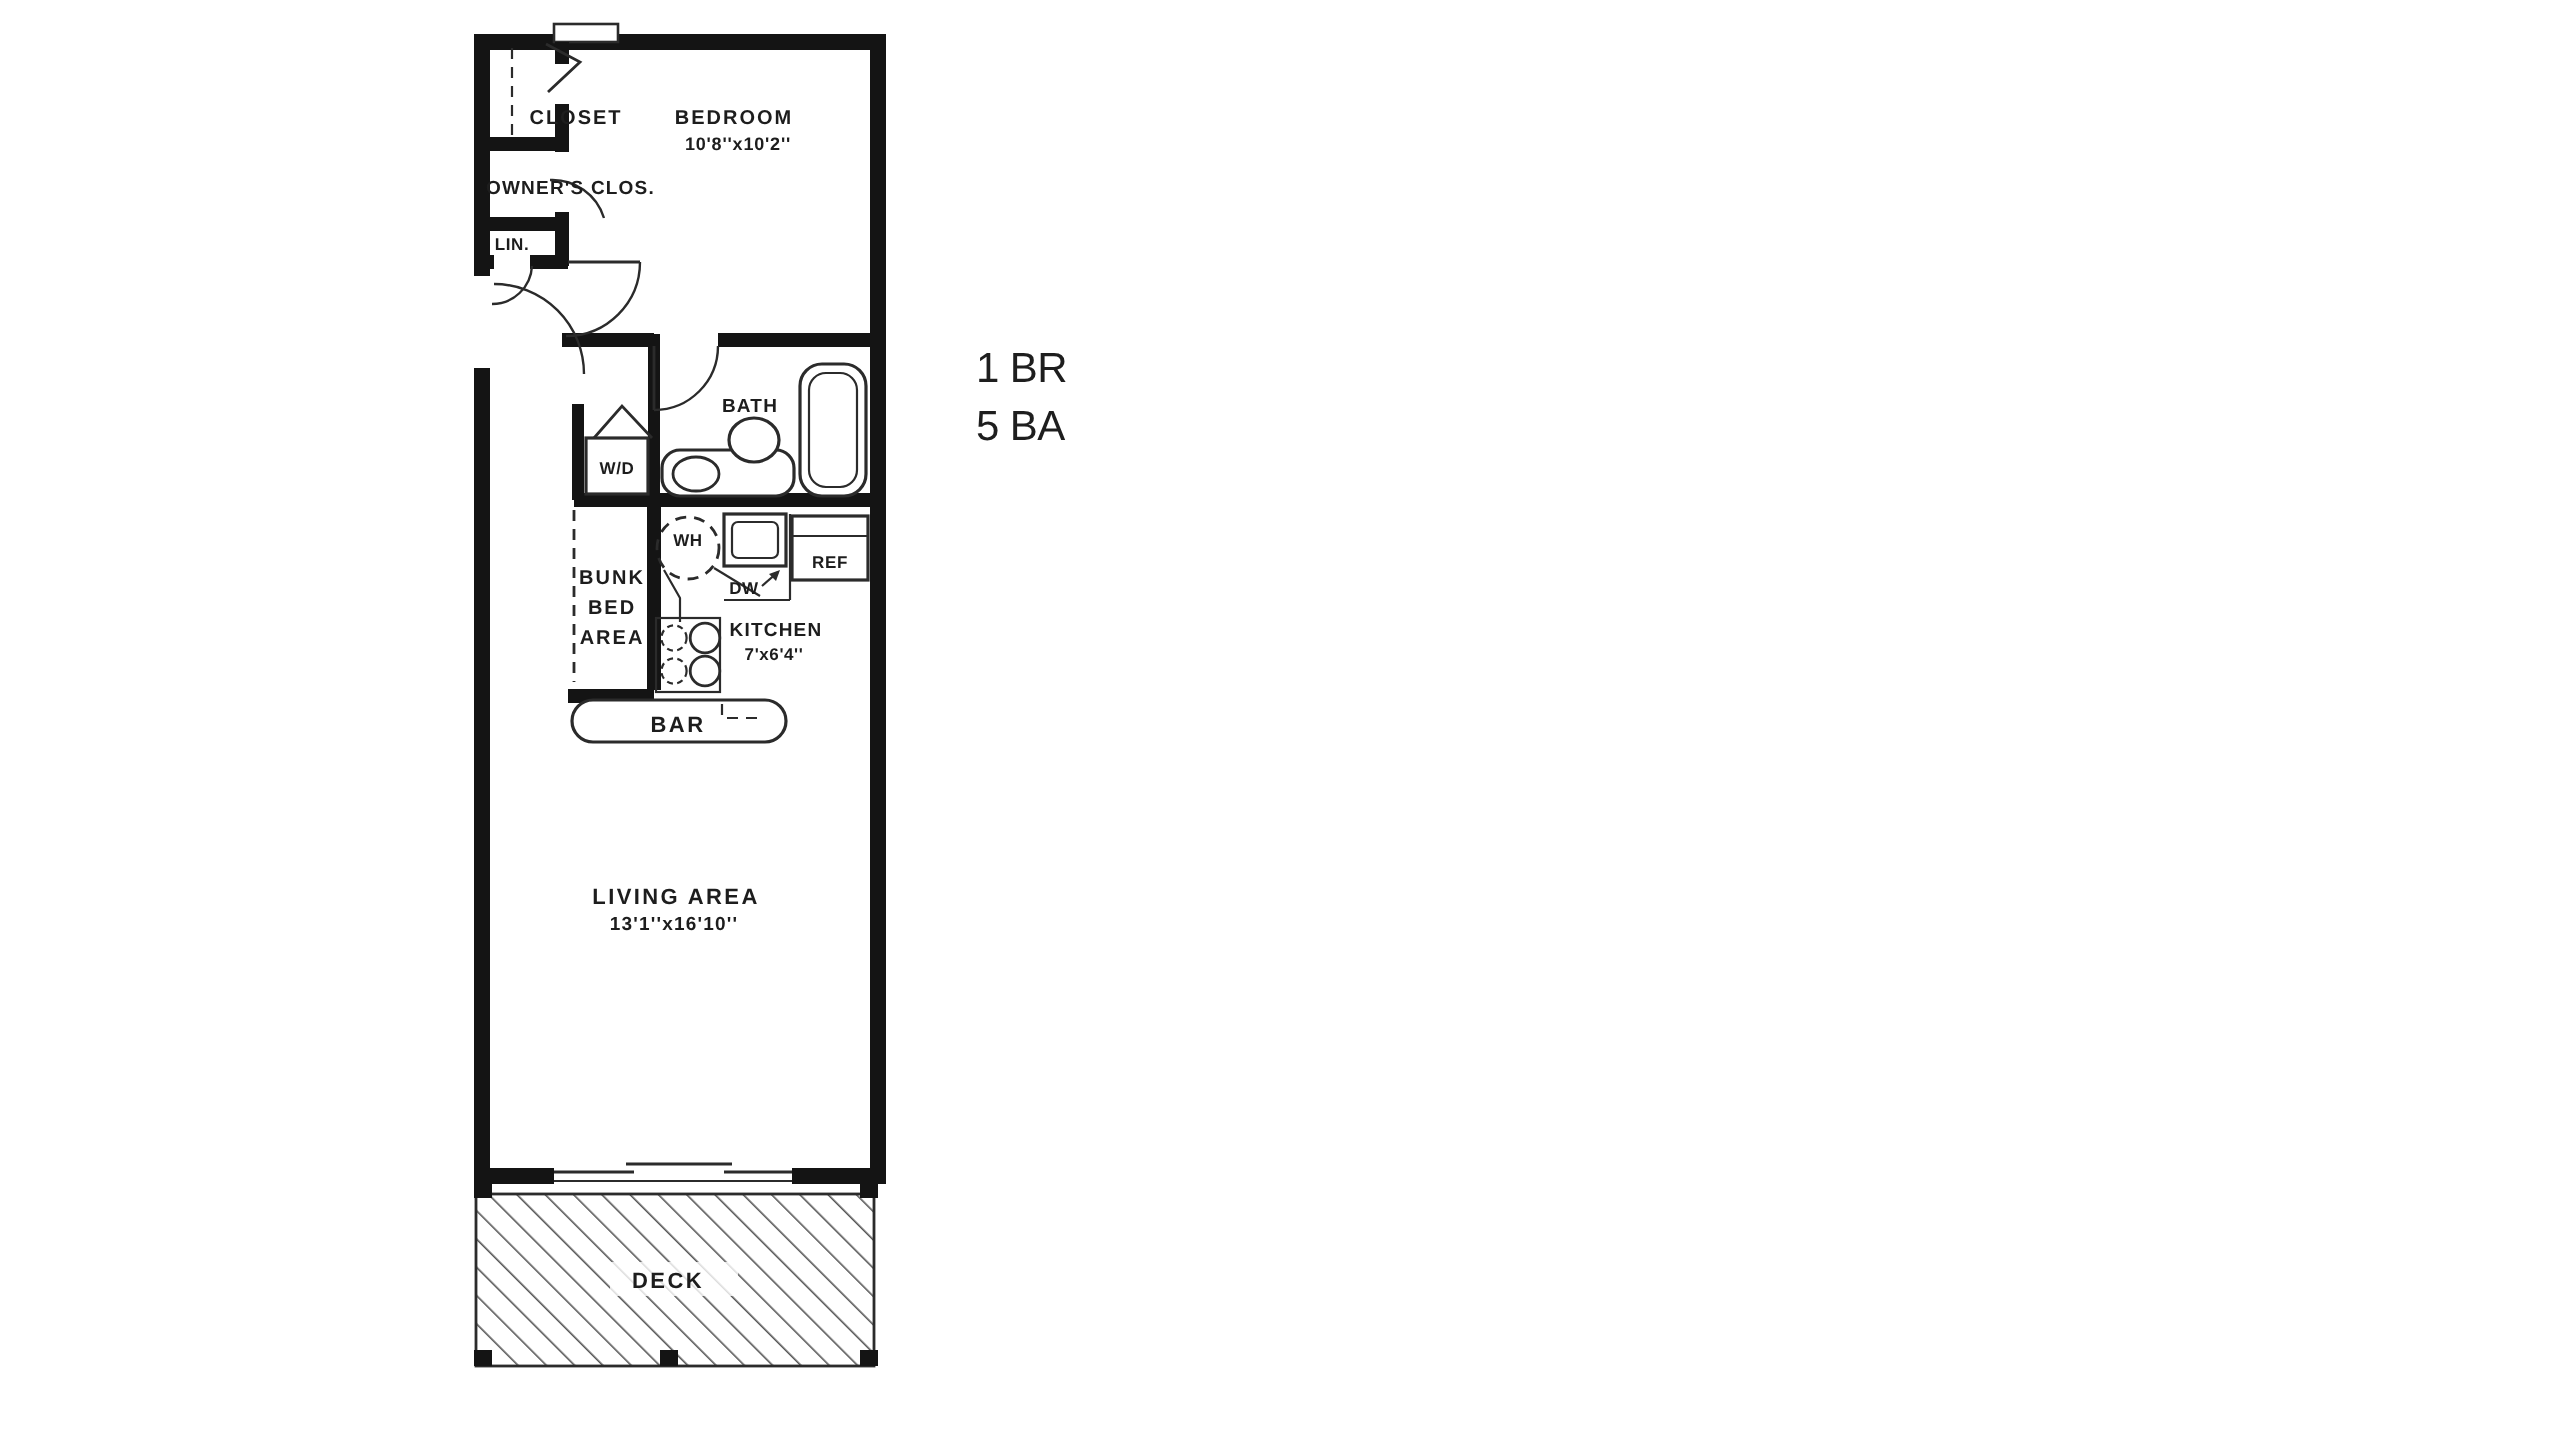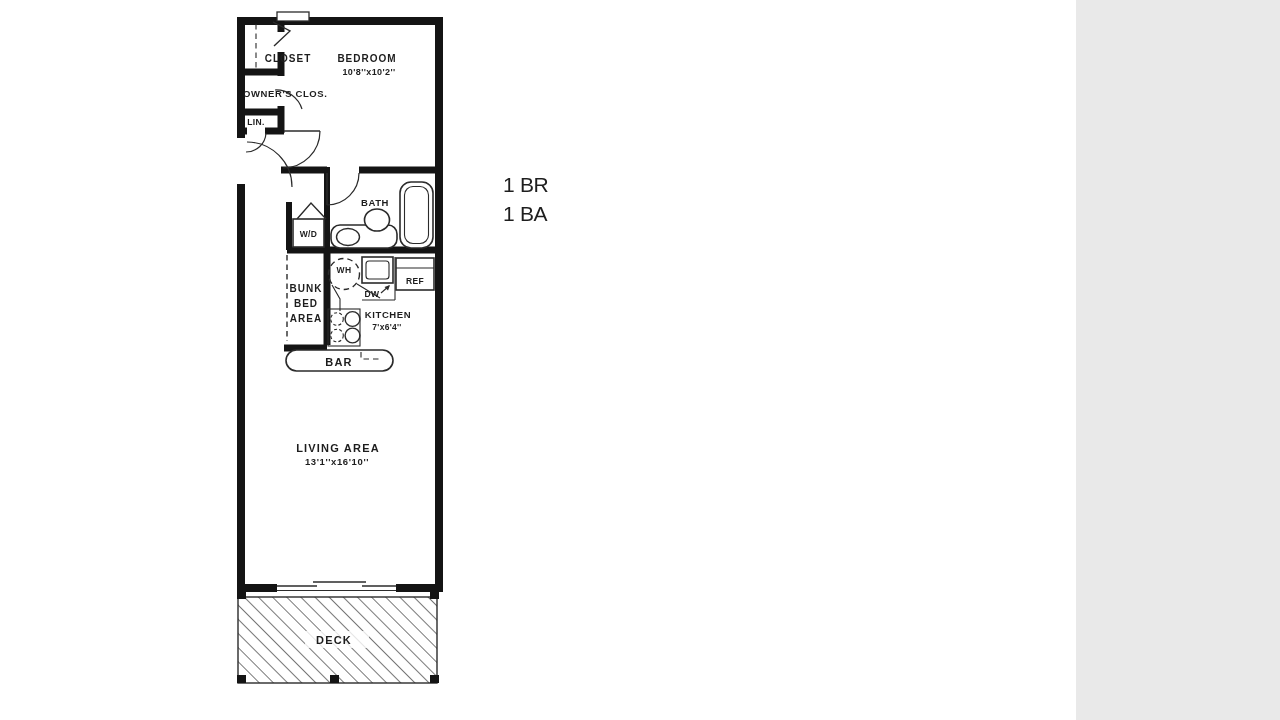--- a/index.html
+++ b/index.html
@@ -1,18 +1,18 @@
 <!DOCTYPE html>
 <html style="--page-bg: #ffffff; --wall: #141414; --line: #2b2b2b; --plan-text: #1d1d1d; --hatch: #555555; --annotation-text: #1e1e1e;"><head>
 <meta charset="utf-8">
 <style>
   html,body { margin:0; padding:0; }
   body { background:#e9e9e9; }
   #stage {
-    position:relative; width:1076px; height:720px;
+    position:relative; width:1280px; height:720px;
     background: var(--page-bg, #ffffff);
     overflow:hidden;
     font-family:"Liberation Sans", sans-serif;
   }
   
   #plan { position:absolute; left:0; top:0; }
   .wall   { stroke:var(--wall,#141414); stroke-width:7; fill:none; stroke-linecap:butt; }
   .wall8  { stroke:var(--wall,#141414); stroke-width:8; fill:none; }
   .wall6  { stroke:var(--wall,#141414); stroke-width:6; fill:none; }
   .thin   { stroke:var(--line,#2b2b2b); stroke-width:1.4; fill:none; }
@@ -23,21 +23,21 @@
   .arc    { stroke:var(--line,#2b2b2b); stroke-width:1.2; fill:none; }
   text { fill:var(--plan-text,#1d1d1d); font-family:"Liberation Sans", sans-serif; font-weight:bold; }
   .t10 { font-size:10px; letter-spacing:1px; }
   .t95 { font-size:9.5px; letter-spacing:0.6px; }
   .t9  { font-size:9px;  letter-spacing:0.4px; }
   .t85 { font-size:8.5px; letter-spacing:0.3px; }
   .t11 { font-size:11px; letter-spacing:1.2px; }
   .mid { text-anchor:middle; }
   
   #annotation {
-    position:absolute; left:503px; top:171px;
+    position:absolute; left:488px; top:171px;
     font-size:21px; line-height:28.7px; letter-spacing:-0.3px;
     color:var(--annotation-text,#1e1e1e); white-space:nowrap;
   }
 </style>
 </head>
 <body>
 
 <div id="stage">
 
   <svg id="plan" width="1280" height="720" viewBox="0 0 1280 720">
@@ -165,16 +165,16 @@
       <text class="t85 mid" x="387" y="330">7'x6'4''</text>
       <text class="t11 mid" x="339" y="366">BAR</text>
       <text class="t11 mid" x="338" y="452">LIVING AREA</text>
       <text class="t95 mid" x="337" y="465">13'1''x16'10''</text>
       <text class="t11 mid" x="334" y="644">DECK</text>
     </g>
   </svg>
 
   <div id="annotation">
     <div>1 BR</div>
-    <div>1 BA</div>
+    <div>5 BA</div>
   </div>
 
 </div>
 
 </body></html>

